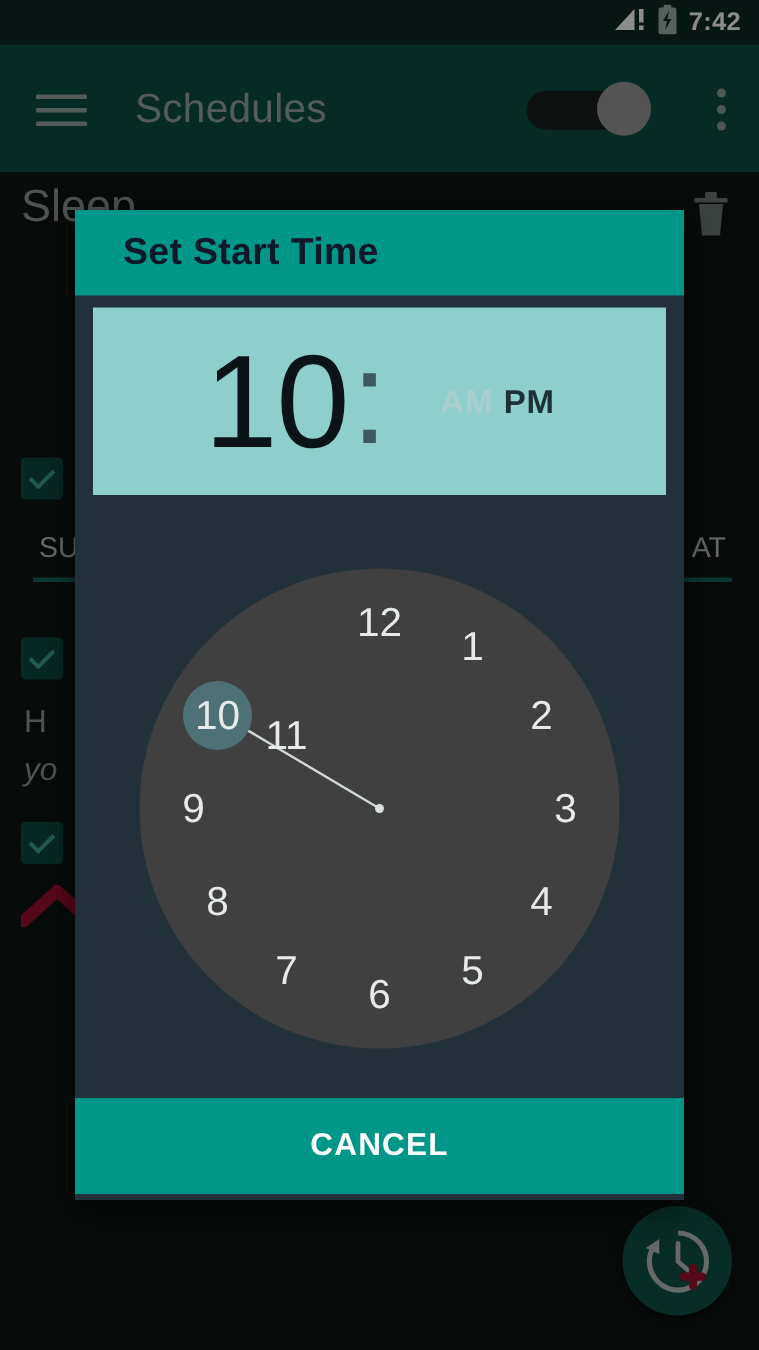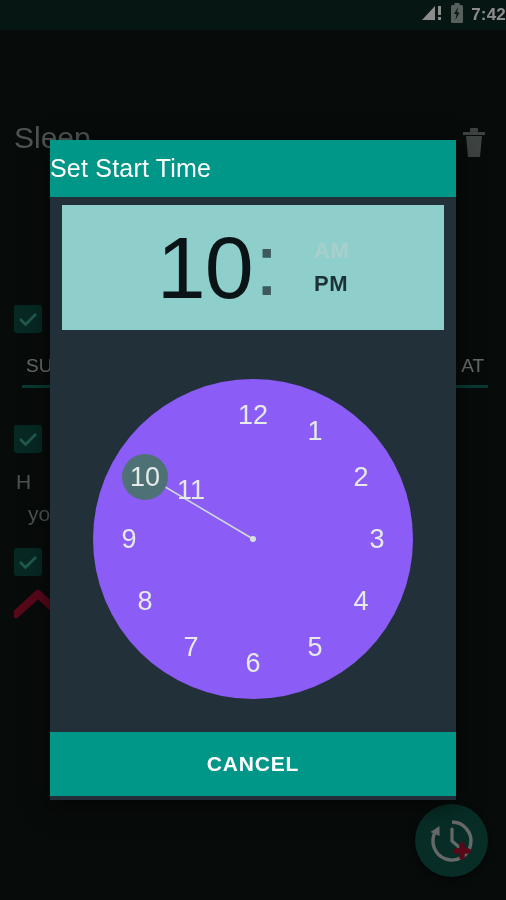--- a/index.html
+++ b/index.html
@@ -11,21 +11,21 @@
     overflow:hidden;
   }
 
   
   #app-background { position:absolute; inset:0; }
 
   .status-bar {
     position:absolute; top:0; left:0; width:506px; height:30px;
     background:#0c2a24;
     display:flex; align-items:center; justify-content:flex-end;
-    gap:7px;
+    padding-right:12px; gap:7px;
   }
   .sb-icon { display:block; }
   .sb-time {
     color:#ffffff; font-size:17px; font-weight:bold; letter-spacing:.2px;
   }
 
   .app-bar {
     position:absolute; top:30px; left:0; width:506px; height:85px;
     background:#0c4f43;
     display:flex; align-items:center;
@@ -95,45 +95,45 @@
   #time-dialog {
     position:absolute; left:50px; top:140px; width:406px; height:660px;
     background:#22303a;
     box-shadow:0 6px 22px rgba(0,0,0,.55);
     display:flex; flex-direction:column;
   }
   .dlg-header {
     height:57px; background:#009688; display:flex; align-items:center;
   }
   .dlg-title {
-    color:#ffffff; font-size:25px; font-weight:normal; letter-spacing:.2px;
+    color:#0f172a; font-size:25px; font-weight:bold; margin-left:32px; letter-spacing:.2px;
   }
   .time-display {
     margin:8px 12px 0 12px; height:125px; background:#8ecfcb;
     display:flex; align-items:center; justify-content:center;
   }
   .t-hour {
     font-size:88px; color:#0a1417; font-weight:normal; line-height:1;
     letter-spacing:-1px; cursor:pointer;
   }
   .t-colon {
     font-size:88px; color:#3c5a5d; line-height:1; margin:0 2px; padding-bottom:6px;
   }
   .t-min {
     font-size:88px; color:#4e6e6f; line-height:1; letter-spacing:-1px; cursor:pointer;
   }
-  .ampm { margin-left:33px; display:flex; flex-direction:column; gap:7px; }
+  .ampm { margin-left:33px; display:flex; flex-direction:row; gap:7px; }
   .ampm div { font-size:22px; font-weight:bold; letter-spacing:.5px; cursor:pointer; }
   .am-off { color:#a9cfcd; }
   .pm-on { color:#1d3236; }
 
   .clock-area { position:relative; flex:1; }
   .clock-face {
     position:absolute; left:50%; top:52%; transform:translate(-50%,-50%);
-    width:320px; height:320px; border-radius:50%; background:#8b5cf6;
+    width:320px; height:320px; border-radius:50%; background:#404040;
   }
   .clock-num {
     position:absolute; width:46px; height:46px; margin-left:-23px; margin-top:-23px;
     display:flex; align-items:center; justify-content:center;
     color:#e6ebe9; font-size:27px; border-radius:50%; cursor:pointer;
   }
   .clock-num.selected { background:#4e7175; }
   .center-dot {
     position:absolute; left:50%; top:50%; width:6px; height:6px; margin:-3px 0 0 -3px;
     background:#d8e0de; border-radius:50%;
@@ -163,20 +163,37 @@
     <span class="sb-icon">
       <svg width="14" height="20" viewBox="0 0 14 20">
         <rect x="4.5" y="0" width="5" height="2.5" fill="#9db0aa"></rect>
         <rect x="1" y="2" width="12" height="18" rx="1.5" fill="#9db0aa"></rect>
         <path d="M8 4 L4 11 L6.6 11 L5.4 17 L9.6 9.6 L7 9.6 Z" fill="#0c2a24"></path>
       </svg>
     </span>
     <span class="sb-time">7:42</span>
   </div>
 
+  <div class="app-bar">
+    <div class="menu-icon">
+      <span></span>
+        <span></span>
+        <span></span>
+    </div>
+    <div class="app-title">Schedules</div>
+    <div class="switch">
+      <div class="switch-track"></div>
+      <div class="switch-thumb"></div>
+    </div>
+    <div class="overflow">
+      <i></i>
+        <i></i>
+        <i></i>
+    </div>
+  </div>
 
   <div class="bg-body">
 
     <div class="sched-title">Sleep</div>
 
     <span class="trash-icon">
       <svg width="28" height="32" viewBox="0 0 28 32">
         <rect x="10" y="1" width="8" height="4" rx="1" fill="#6d7a76"></rect>
         <rect x="3" y="5" width="22" height="3" fill="#6d7a76"></rect>
         <path d="M6 9 L22 9 L20 30 L8 30 Z" fill="#6d7a76"></path>
@@ -198,21 +215,21 @@
     </div>
 
     <div class="row-check" style="left:14px; top:310px;">
       <svg width="18" height="14" viewBox="0 0 18 14">
           <path d="M1 7 L6.5 12.5 L17 2" stroke="#3da48f" stroke-width="2.6" fill="none"></path>
         </svg>
     </div>
     <div class="row-label" style="left:50px; top:313px;">R</div>
 
     <div class="body-text" style="left:16px; top:355px;">H</div>
-    <div class="body-text" style="left:28px; top:387px;">yo</div>
+    <div class="body-text" style="left:16px; top:387px;font-style:italic;">yo</div>
 
     <div class="row-check" style="left:14px; top:433px;">
       <svg width="18" height="14" viewBox="0 0 18 14">
           <path d="M1 7 L6.5 12.5 L17 2" stroke="#3da48f" stroke-width="2.6" fill="none"></path>
         </svg>
     </div>
     <div class="row-label" style="left:50px; top:436px;">S</div>
 
     <span class="red-chevron">
       <svg width="48" height="28" viewBox="0 0 48 28">

